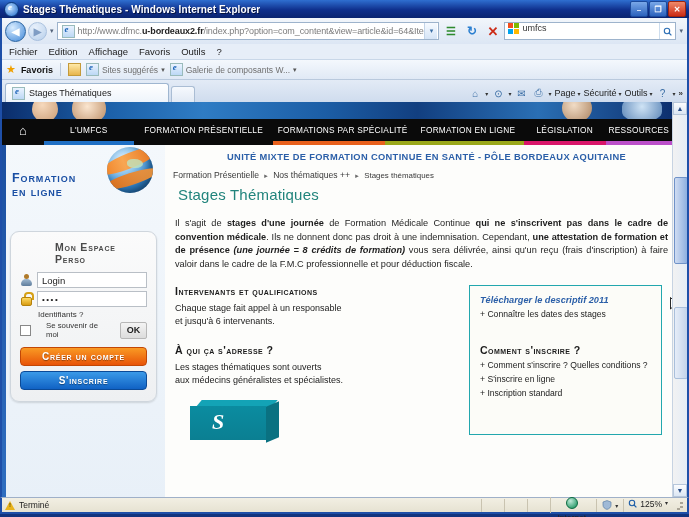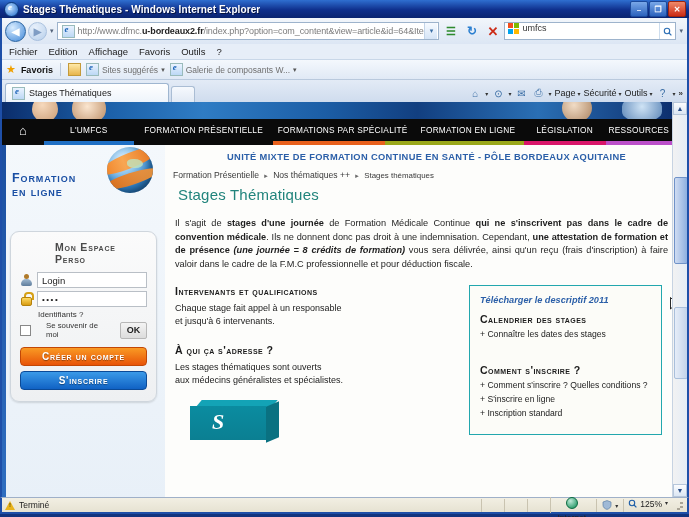--- a/index.html
+++ b/index.html
@@ -475,21 +475,20 @@
               <div class="cube">
                 <i class="top"></i>
                 <i class="side"></i>
                 <i class="front"></i>
                 <span class="s">S</span>
               </div>
             </div>
 
             <div class="colR">
               <div class="dl-link">Télécharger le descriptif 2011</div>
-              <div class="h3">Calendrier des stages</div>
               <div class="li">+ Connaître les dates des stages</div>
               <div class="gap"></div>
               <div class="h3">Comment s'inscrire ?</div>
               <div class="li">+ Comment s'inscrire ? Quelles conditions ?</div>
               <div class="li">+ S'inscrire en ligne</div>
               <div class="li">+ Inscription standard</div>
             </div>
           </div>
         </div>
       </div>

